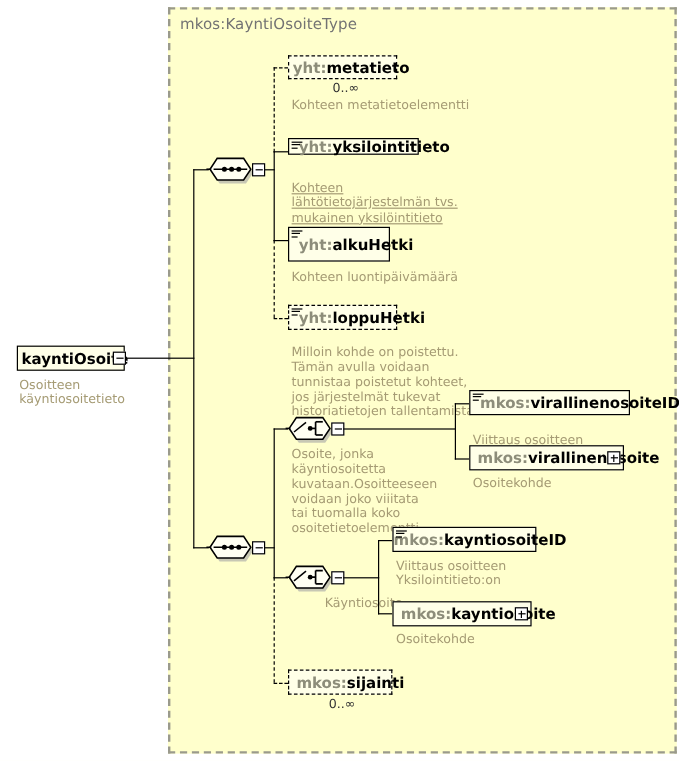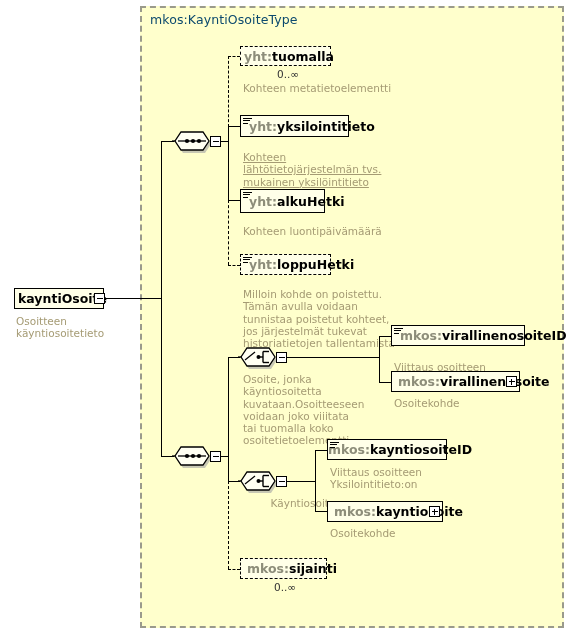--- a/index.html
+++ b/index.html
@@ -3,21 +3,21 @@
 <meta charset="utf-8">
 <style>
   html,body{margin:0;padding:0;background:#ffffff;}
   body{width:566px;height:634px;position:relative;overflow:hidden;
        font-family:"DejaVu Sans","Liberation Sans",sans-serif;}
 
   #stage{position:absolute;left:0;top:0;width:566px;height:634px;}
 
   
   .ct-box{position:absolute;background:#FFFFCC;border:2px dashed #9a9a8c;box-sizing:border-box;}
-  .ct-title{position:absolute;color:#0c4a6e;font-size:12.5px;letter-spacing:.1px;white-space:nowrap;}
+  .ct-title{position:absolute;color:#737373;font-size:12.5px;letter-spacing:.1px;white-space:nowrap;}
 
   
   .el{position:absolute;box-sizing:border-box;background:#FFFFE8;
       border:1.5px solid #000;display:flex;align-items:center;white-space:nowrap;}
   .el.opt{border:1.5px dashed #000;}
   .el .lbl{font-size:12.5px;font-weight:bold;color:#000;padding-left:3px;}
   .el .pfx{color:#8d8d7a;font-weight:bold;}
   .shadow{position:absolute;background:#c8c8b4;z-index:-1;}
 
   
@@ -84,45 +84,45 @@
 
   <div class="ln v" style="left:228px;top:126px;height:75px;"></div>
 
   <div class="dln v" style="left:228px;top:56px;height:71px;"></div>
   <div class="dln v" style="left:228px;top:200px;height:65px;"></div>
 
   <div class="dln h" style="left:228px;top:56px;width:12px;"></div>
   <div class="shadow" style="left:244px;top:60px;width:90px;height:19px;"></div>
   <div class="el opt" style="left:240px;top:46px;width:91px;height:20px;">
     <span class="lbl">
-      <span class="pfx">yht:</span><span>tuomalla</span>
+      <span class="pfx">yht:</span><span>metatieto</span>
     </span>
   </div>
   <div class="card" style="left:277px;top:68px;">0..∞</div>
   <div class="doc" style="left:243px;top:82px;width:180px;">Kohteen metatietoelementti</div>
 
   <div class="ln h" style="left:228px;top:126px;width:12px;"></div>
   <div class="shadow" style="left:244px;top:130px;width:108px;height:19px;"></div>
-  <div class="el" style="left:240px;top:115px;width:109px;height:22px;">
+  <div class="el" style="left:240px;top:115px;width:109px;height:14px;">
     <span class="cicon">
         <i></i>
         <i></i>
         <i></i>
       </span>
     <span class="lbl" style="padding-left:8px;">
       <span class="pfx">yht:</span><span>yksilointitieto</span>
     </span>
   </div>
   <div class="doc" style="left:243px;top:151px;width:180px;text-decoration:underline;">Kohteen
 lähtötietojärjestelmän  tvs.
 mukainen yksilöintitieto</div>
 
   <div class="ln h" style="left:228px;top:200px;width:12px;"></div>
   <div class="shadow" style="left:244px;top:204px;width:84px;height:19px;"></div>
-  <div class="el" style="left:240px;top:189px;width:85px;height:24px;">
+  <div class="el" style="left:240px;top:189px;width:85px;height:29px;">
     <span class="cicon">
         <i></i>
         <i></i>
         <i></i>
       </span>
     <span class="lbl" style="padding-left:8px;">
       <span class="pfx">yht:</span><span>alkuHetki</span>
     </span>
   </div>
   <div class="doc" style="left:243px;top:225px;width:180px;">Kohteen luontipäivämäärä</div>

